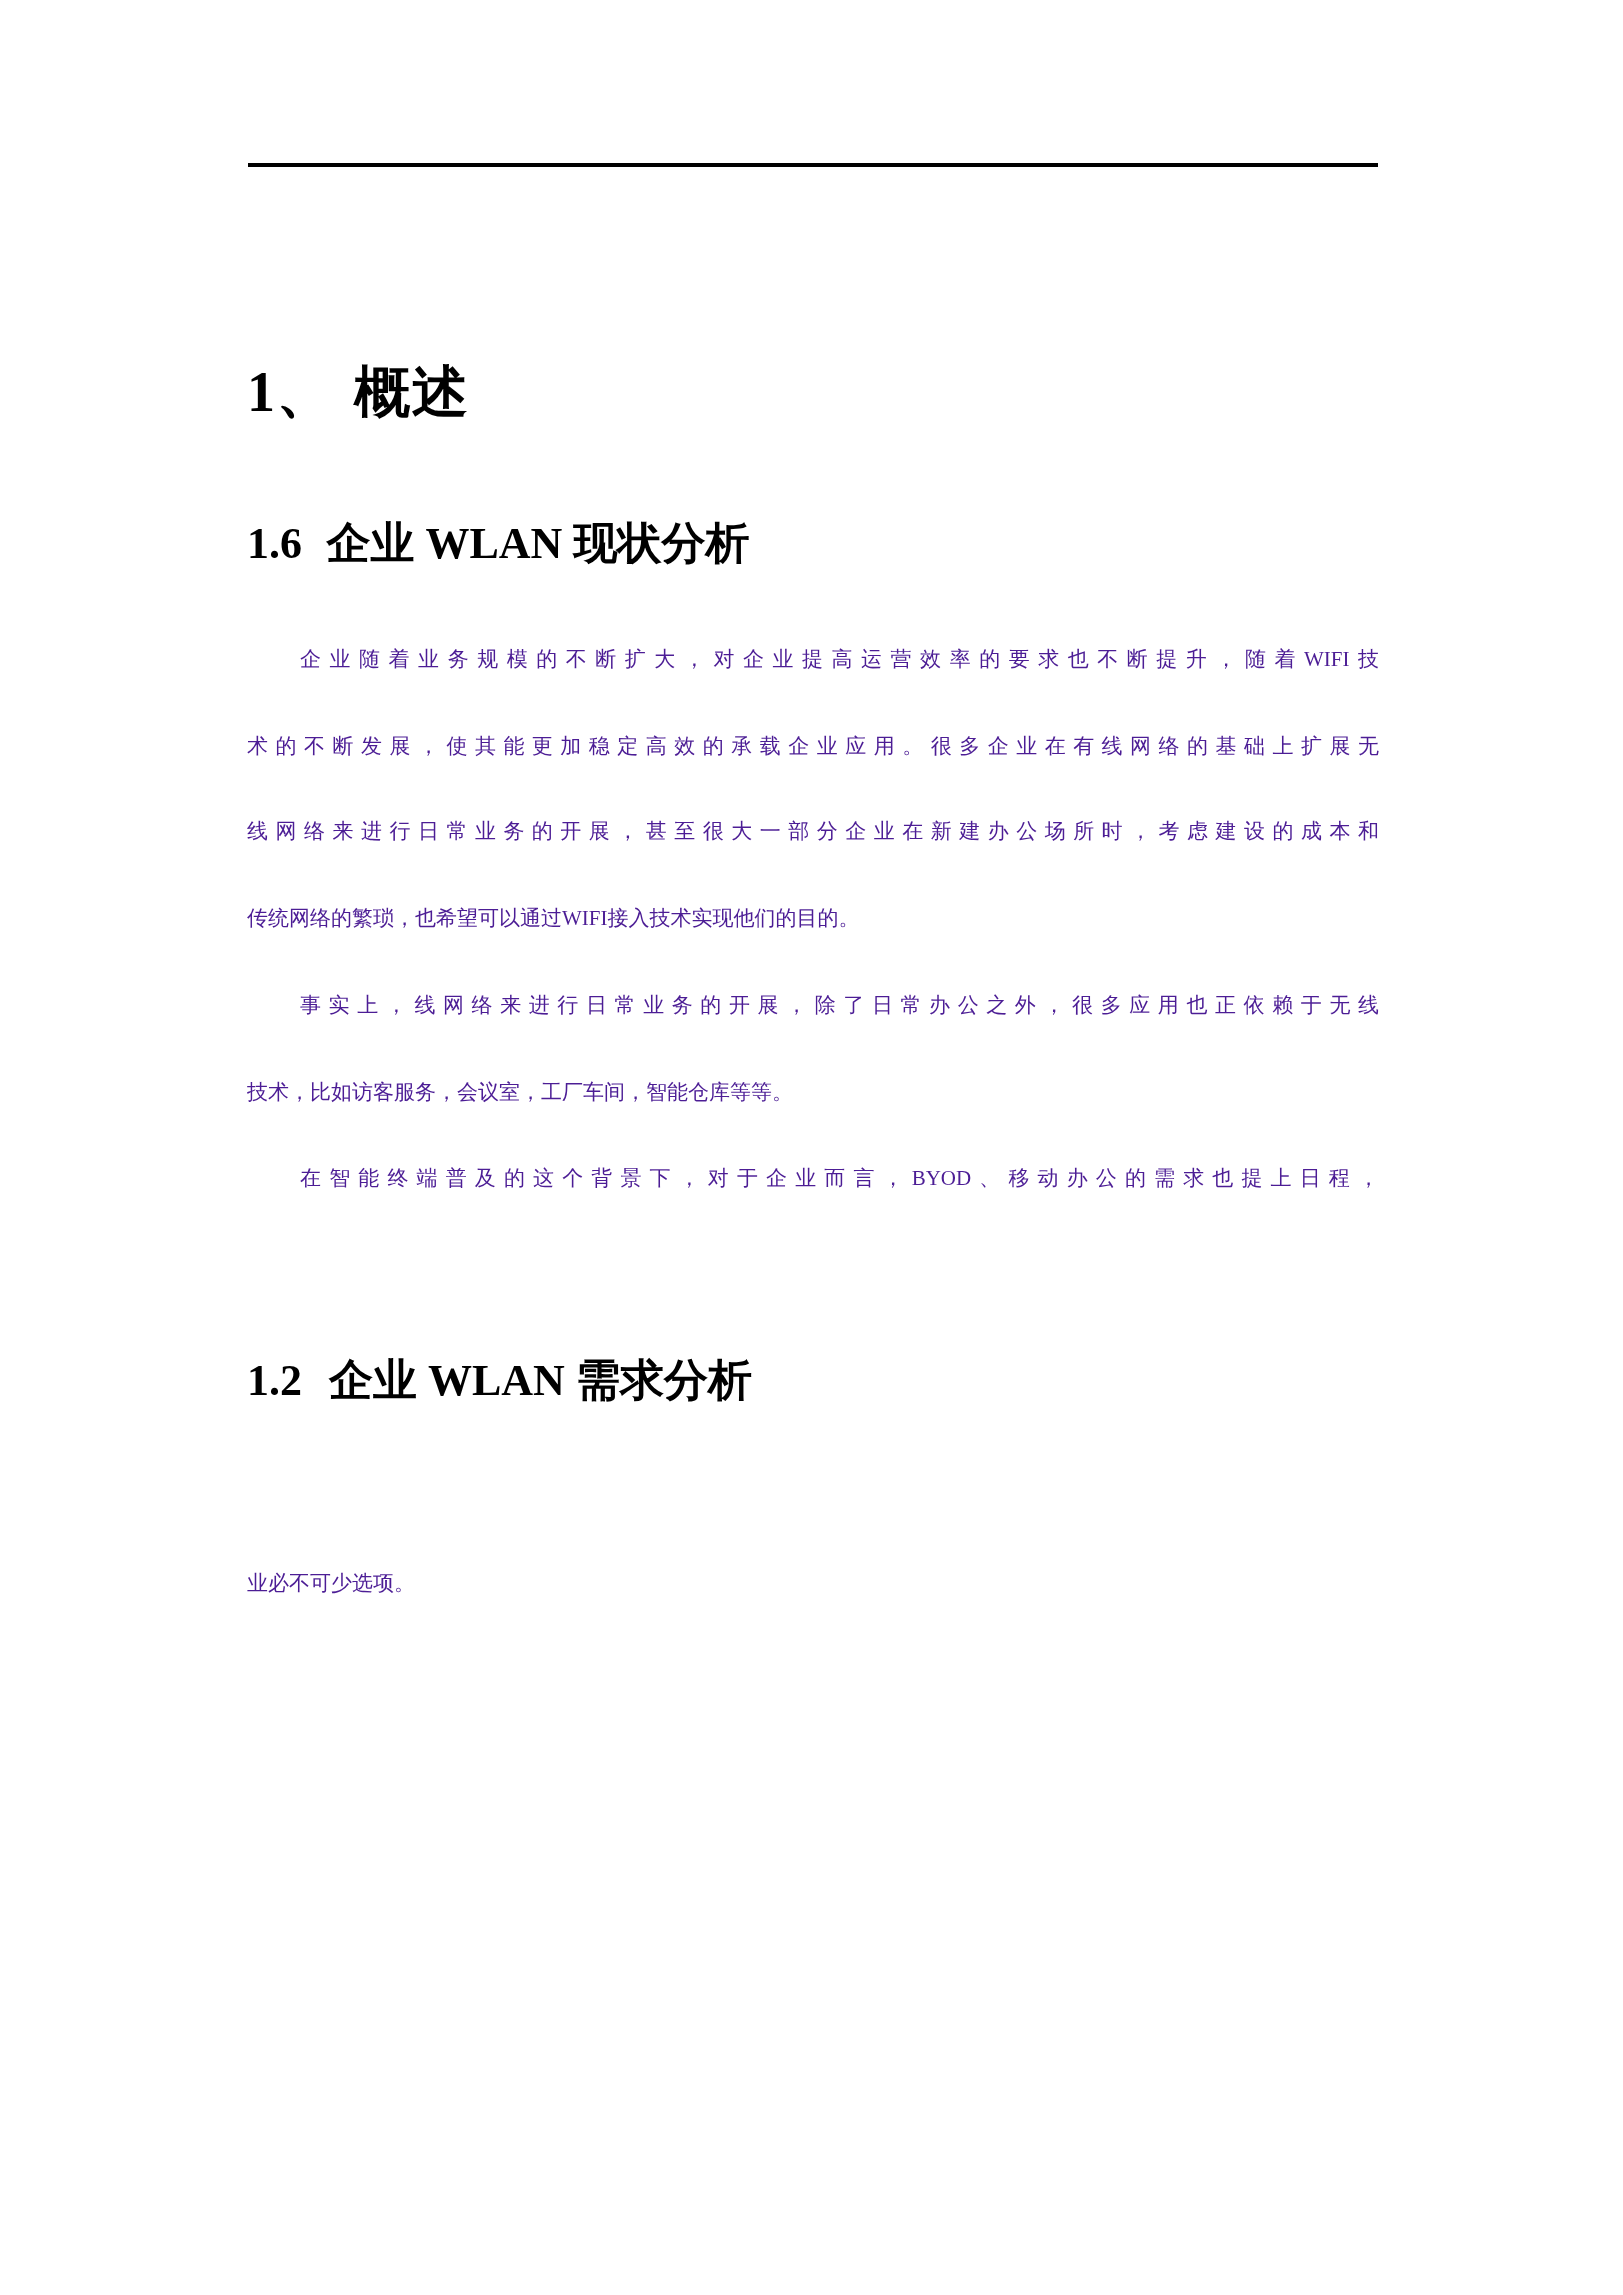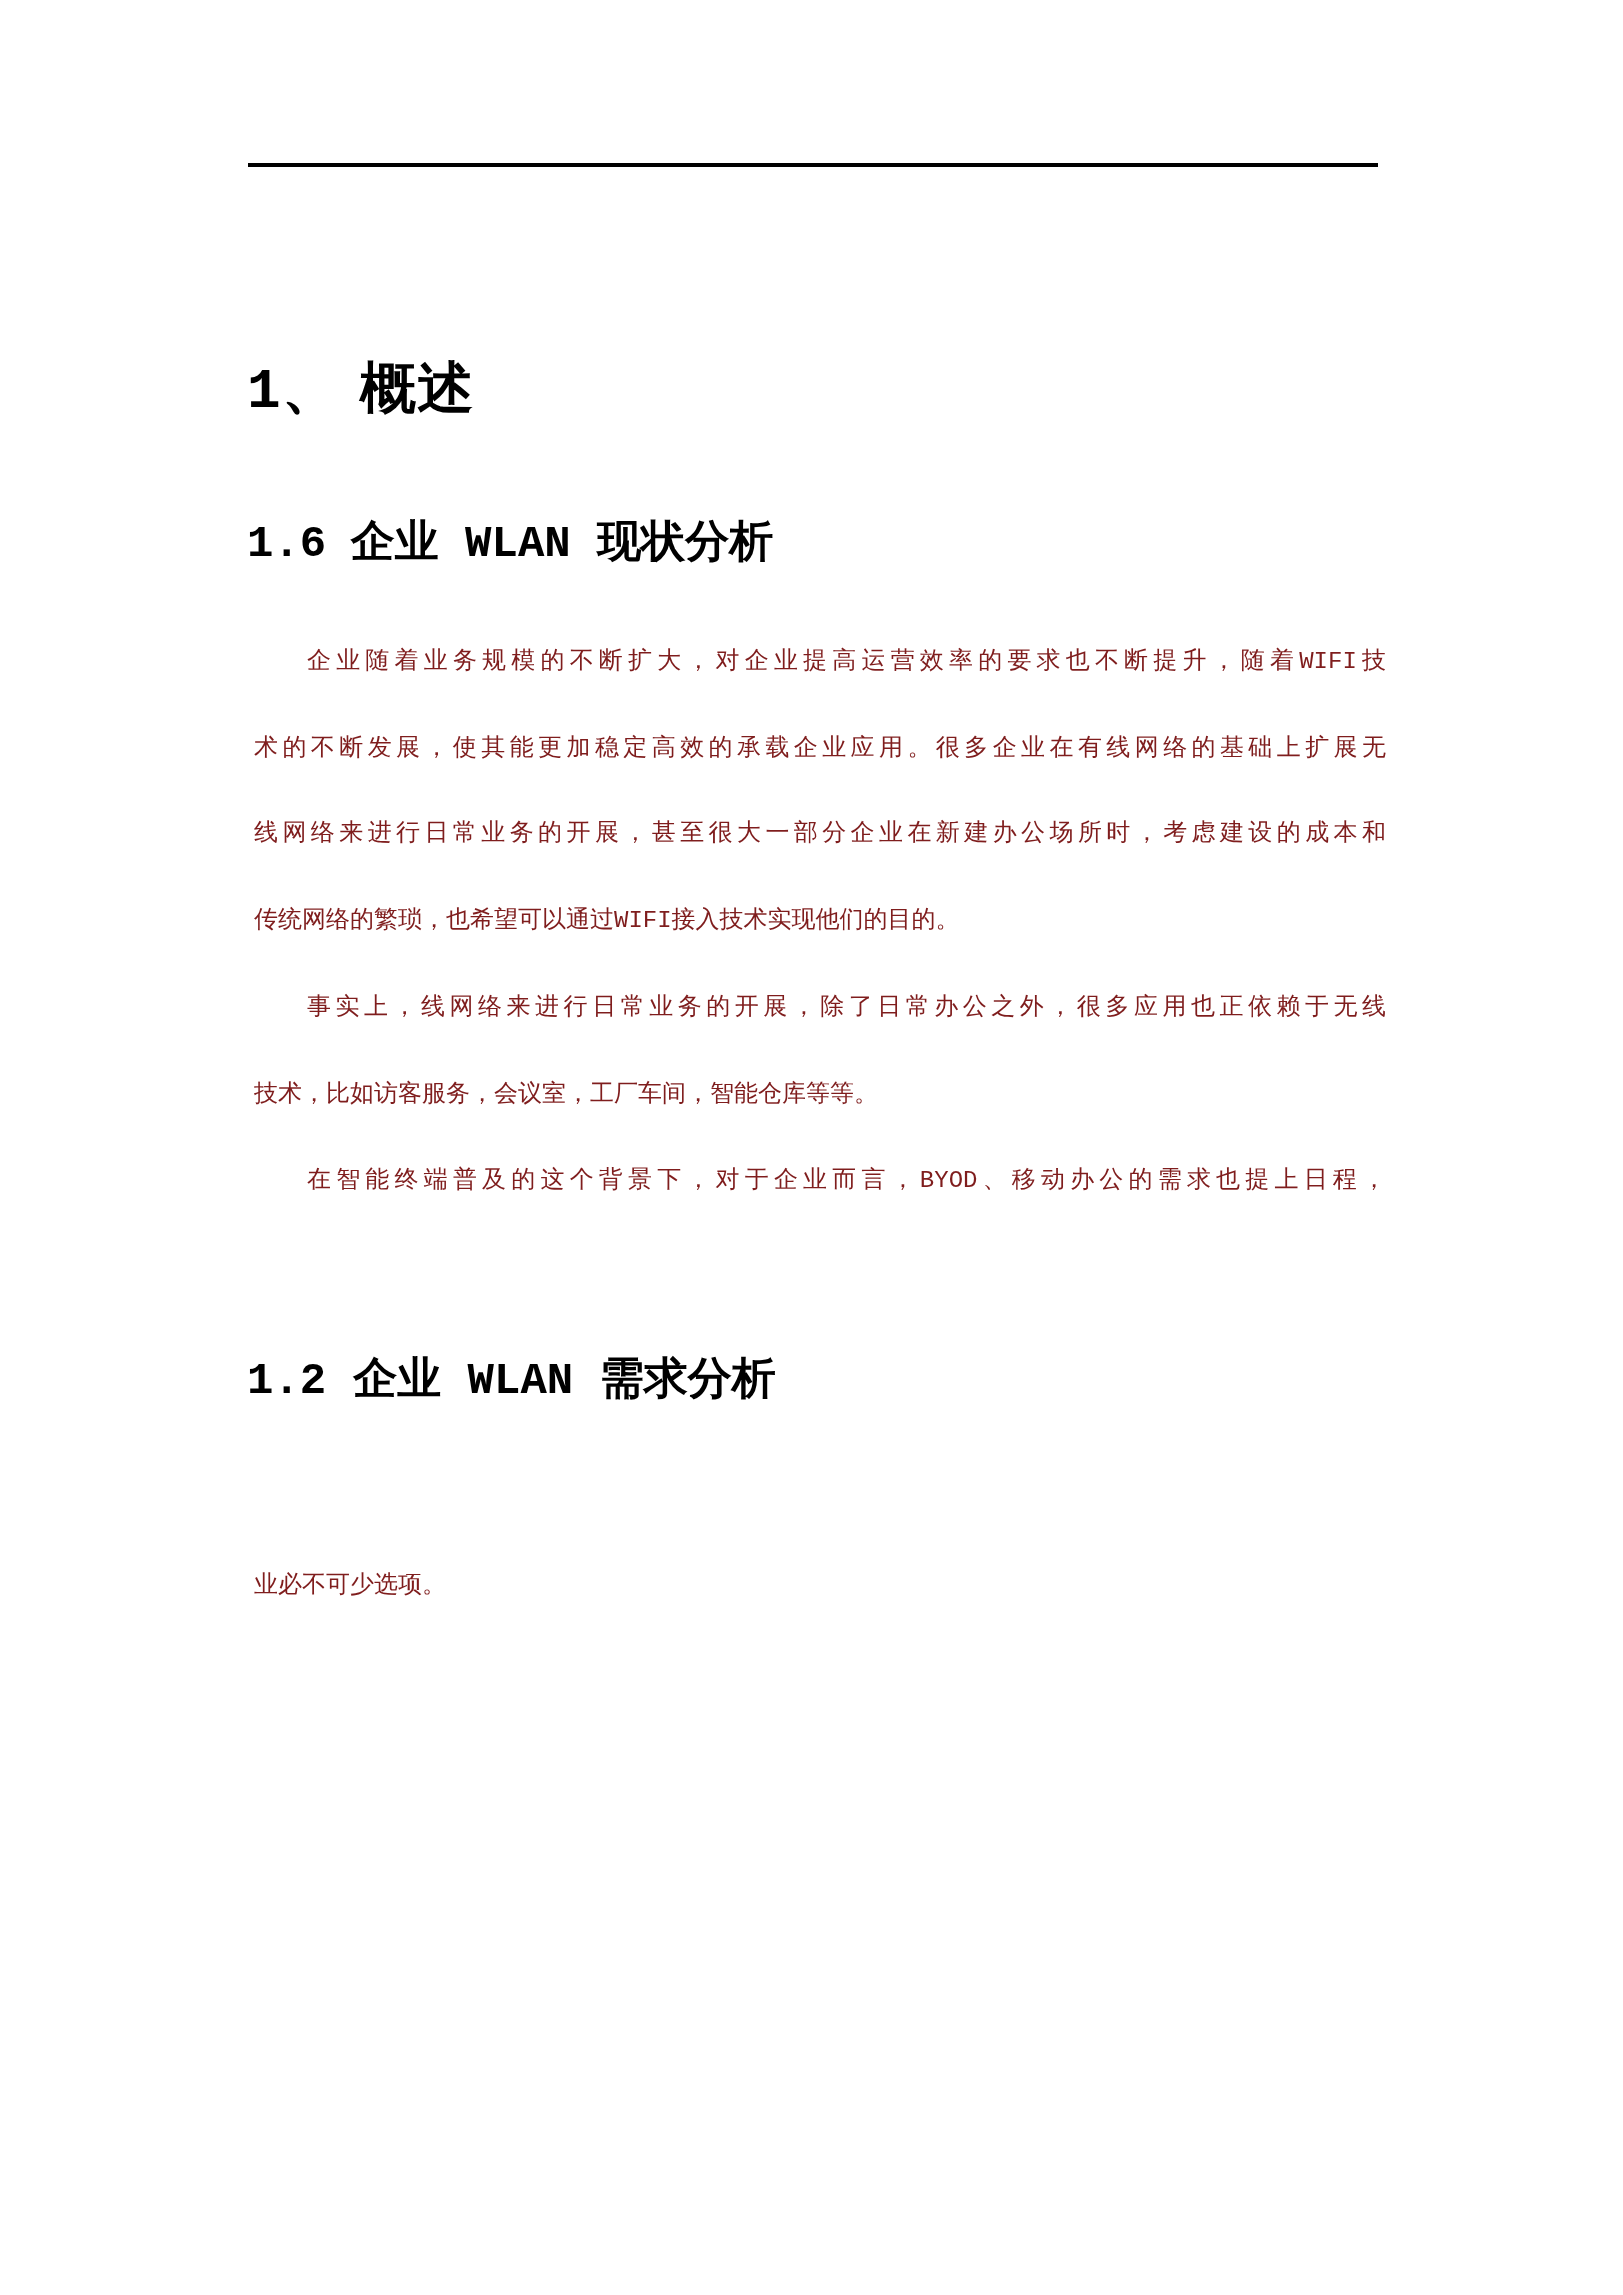--- a/index.html
+++ b/index.html
@@ -5,21 +5,21 @@
   html, body {
     margin: 0;
     padding: 0;
     background: #ffffff;
   }
   .page {
     position: relative;
     width: 1623px;
     height: 2295px;
     background: #ffffff;
-    font-family: Liberation Mono, monospace;
+    font-family: Liberation Serif, serif;
     color: #000000;
     overflow: hidden;
   }
   .header-rule {
     position: absolute;
     left: 248px;
     top: 163px;
     width: 1130px;
     height: 4.1px;
     background: #000000;
@@ -42,26 +42,26 @@
     line-height: 1.1;
     font-weight: bold;
     white-space: nowrap;
   }
   .h2.s11 { top: 520px; }
   .h2.s11 .num { margin-right: 24.5px; }
   .h2.s12 { top: 1357px; }
   .h2.s12 .num { margin-right: 27px; }
   .bline {
     position: absolute;
-    left: 254px;
+    left: 247px;
     width: 1132px;
-    font-size: 24px;
+    font-size: 21px;
     line-height: 1.3;
     box-sizing: border-box;
-    color: #7f1d1d;
+    color: #4c1d95;
     white-space: nowrap;
   }
   
   .bline.fill {
     white-space: normal;
     text-align: justify;
     text-align-last: justify;
   }
   .bline.indent { padding-left: 53px; }
   

